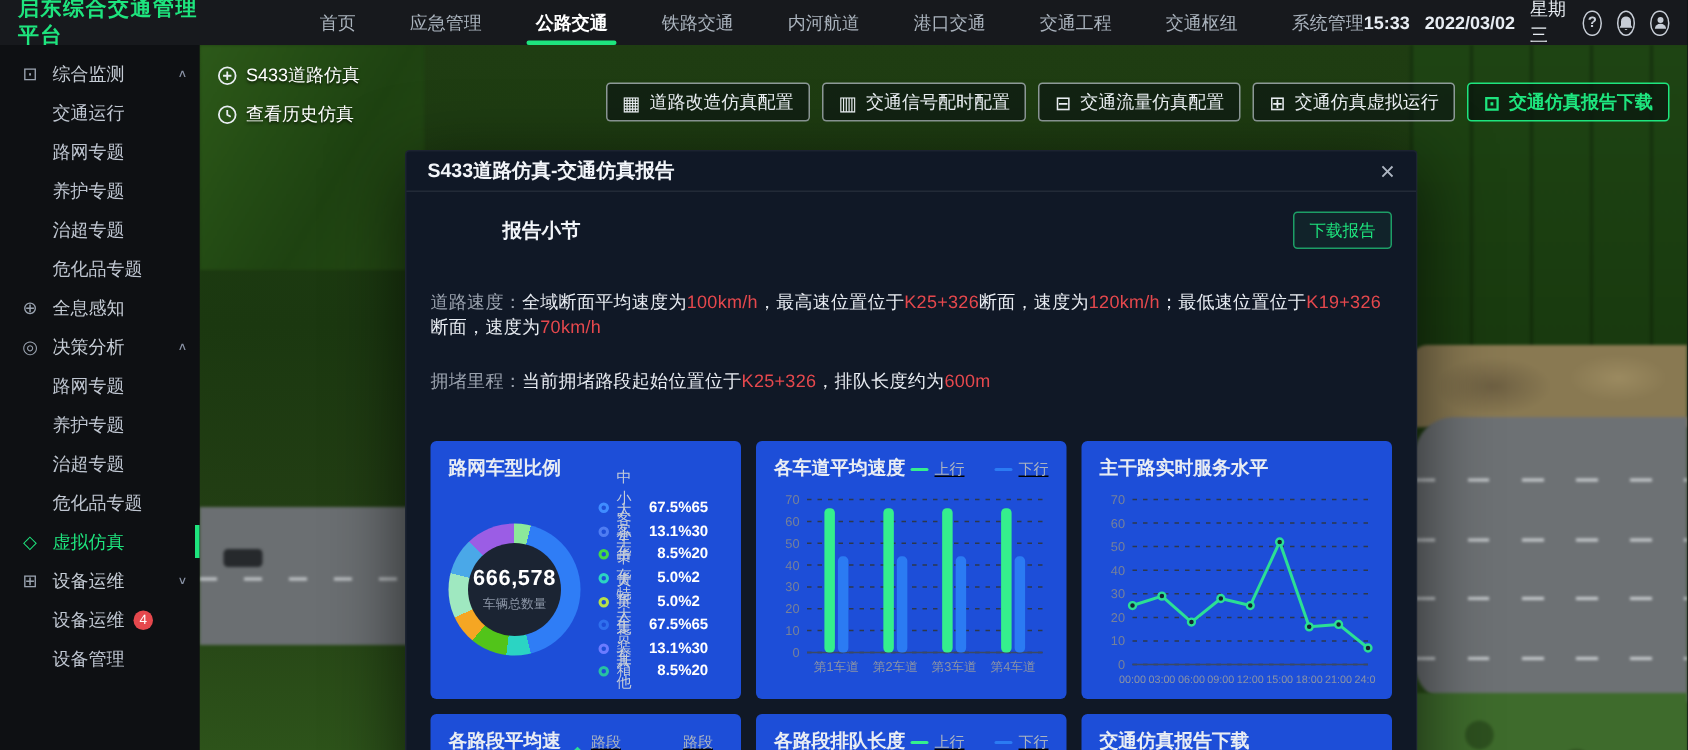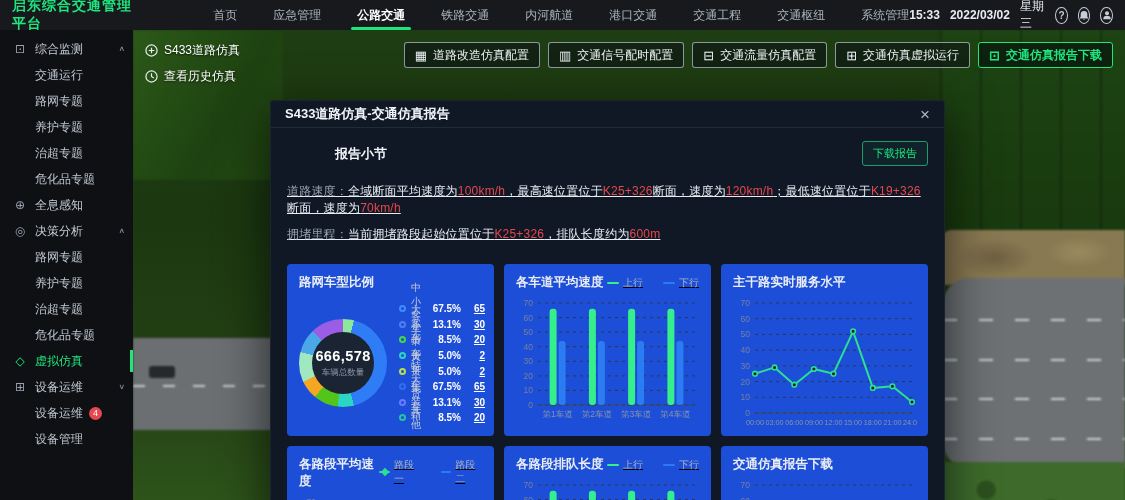--- a/index.html
+++ b/index.html
@@ -56,21 +56,21 @@
     background-image:radial-gradient(circle at 25% 40%, #2c511d 0 9px, rgba(0,0,0,0) 10px),
       radial-gradient(circle at 60% 70%, #2c511d 0 11px, rgba(0,0,0,0) 12px); }
   .m-road-l { left:0; top:308px; width:150px; height:92px; background:#6b6f72;
     background-image:repeating-linear-gradient(90deg,#c6cacd 0 12px, rgba(0,0,0,0) 12px 30px);
     background-size:100% 2px; background-position:0 52%; background-repeat:no-repeat; }
   .m-car-l { left:16px; top:336px; width:26px; height:12px; background:#26292c; border-radius:3px; }
   .m-field-l { left:0; top:0; width:150px; height:150px;
     background:linear-gradient(120deg,#2a5a16 0%,#1d430f 60%,#244c12 100%); }
 
   
-  .toolrow { position:absolute; left:145px; top:42px; right:12px; z-index:10; display:flex; align-items:flex-start; }
+  .toolrow { position:absolute; left:145px; top:42px; right:12px; z-index:10; display:flex; align-items:center; }
   .scene-box { color:#fff; font-size:12px; }
   .scene-line { display:flex; align-items:center; gap:6px; margin-bottom:9px; text-shadow:0 1px 2px rgba(0,0,0,.7); cursor:pointer; }
   .tool-btns { margin-left:auto; display:flex; gap:8px; }
   .tool-btn { display:flex; align-items:center; gap:6px; height:26px; padding:0 10px;
     background:rgba(10,15,20,.55); border:1px solid rgba(210,220,228,.65); border-radius:3px;
     color:#eef2f6; font-size:12px; cursor:pointer; white-space:nowrap; }
   .tool-btn .bic { font-size:13px; line-height:1; }
   .tool-btn.accent { border:1.5px solid #1ee57e; color:#1ee57e; font-weight:bold; background:rgba(8,20,14,.7); }
 
   
@@ -79,21 +79,21 @@
     box-shadow:0 12px 50px rgba(0,0,0,.65); }
   .modal-header { height:27px; display:flex; align-items:center; padding:0 14px;
     border-bottom:1px solid rgba(255,255,255,.08);justify-content:center; }
   .modal-title { color:#f2f5f9; font-size:13px; font-weight:bold; }
   .modal-close { margin-left:auto; color:#aeb6c2; font-size:17px; cursor:pointer; line-height:1; }
   .section-row { display:flex; align-items:center; padding:13px 16px 2px;margin-left:48px; }
   .section-title { color:#f2f5f9; font-size:13px; font-weight:bold; }
   .dl-btn { margin-left:auto; color:#1ee57e; font-size:11px; border:1px solid #1d9e66; border-radius:3px;
     padding:4px 10px; background:rgba(30,229,126,.06); cursor:pointer; }
   .summary { padding:6px 16px 0; }
-  .sum-line { font-size:12px; color:#e8ecf2; margin:9px 0; letter-spacing:.2px;text-decoration:underline; }
+  .sum-line { font-size:12px; color:#e8ecf2; margin:19px 0; letter-spacing:.2px; }
   .sum-label { color:#9aa2ae; }
   .hl { color:#e5484d; }
 
   
   .grid { display:grid; grid-template-columns:repeat(3,1fr); gap:10px; padding:12px 16px; }
   .chart-card { height:172px; background:#1d4ed8; border-radius:4px; padding:10px 12px 6px; overflow:hidden; }
   .card-head { display:flex; align-items:flex-start; }
   .card-title { color:#e9edf3; font-size:12.5px; font-weight:bold; }
   .card-legend { margin-left:auto; display:flex; gap:20px; align-items:center; padding-top:2px;text-decoration:underline; }
   .lg-item { display:flex; align-items:center; gap:4px; font-size:10px; color:#aab3c0; }
@@ -105,21 +105,21 @@
   .donut { position:relative; width:88px; height:88px; border-radius:50%; flex:none; }
   .donut-hole { position:absolute; left:13px; top:13px; width:62px; height:62px; border-radius:50%;
     background:#1b2433; display:flex; flex-direction:column; align-items:center; justify-content:center; }
   .donut-num { color:#fff; font-size:14.5px; font-weight:bold; letter-spacing:.4px; }
   .donut-cap { color:#8d97a8; font-size:8.5px; margin-top:3px; }
   .pie-legend { flex:1; margin-left:12px; }
   .pl-row { display:flex; align-items:center; height:15.6px; font-size:10px; }
   .pl-ring { width:7px; height:7px; border-radius:50%; border:2px solid #888; margin-right:5px; flex:none; }
   .pl-name { color:#c6cdd8; flex:1; }
   .pl-pct { color:#fff; font-weight:bold; width:40px; text-align:right; }
-  .pl-val { color:#fff; font-weight:bold; width:24px; text-align:right;text-decoration:underline; }
+  .pl-val { color:#fff; font-weight:bold; width:24px; text-align:left; }
   .chart-body { margin-top:4px; }
 </style>
 </head>
 <body>
 
 <div class="stage">
 
   <div class="topnav">
     <div class="logo">启东综合交通管理平台</div>
     <div class="nav-items" id="nav-items">

